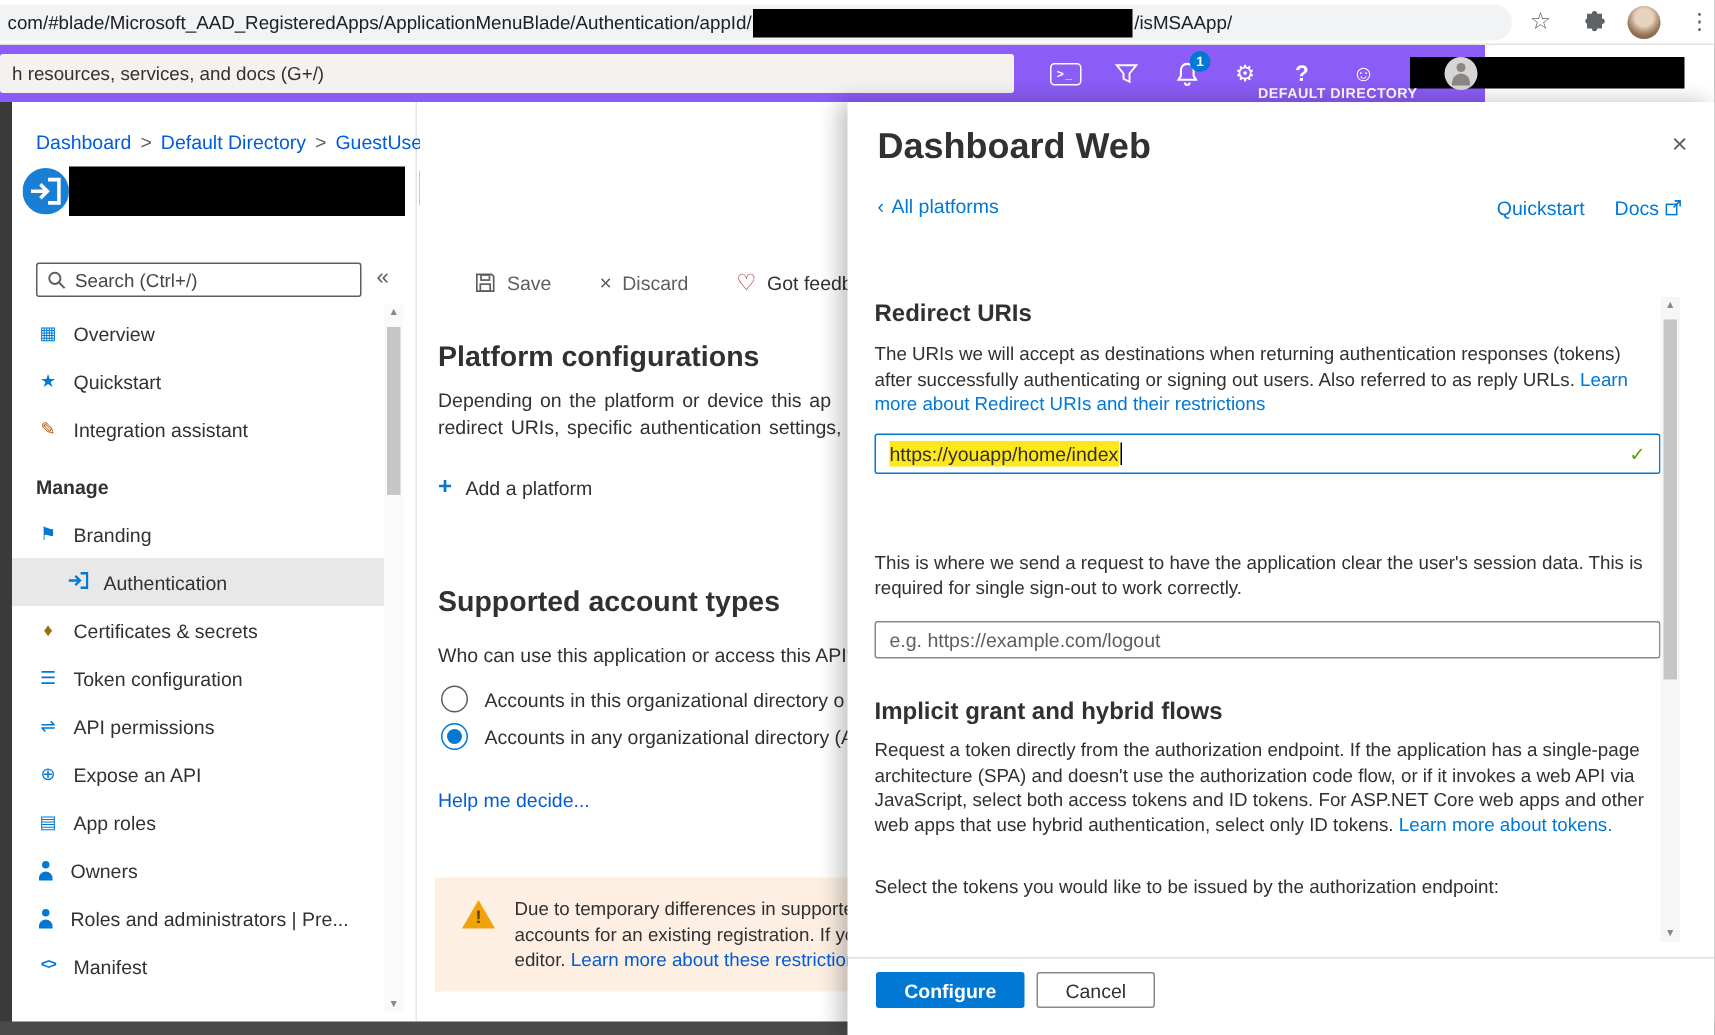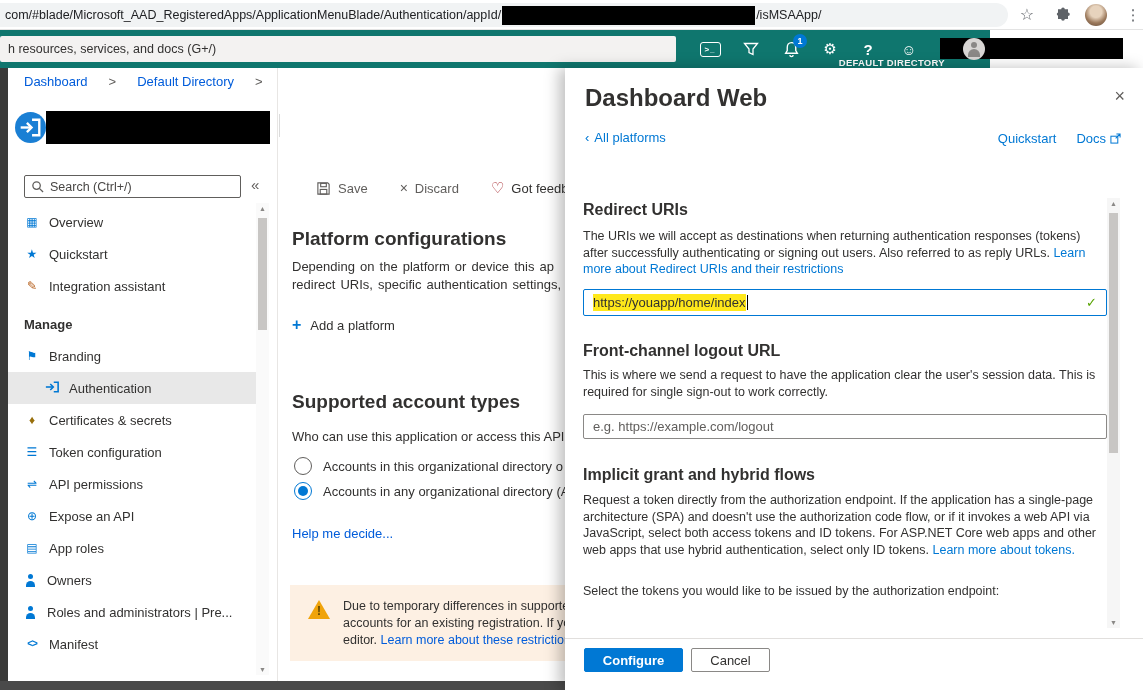--- a/index.html
+++ b/index.html
@@ -13,39 +13,39 @@
   .url-field{position:absolute;left:0;top:3px;width:1008px;height:24px;background:#f1f3f4;border-radius:0 12px 12px 0;
     display:flex;align-items:center;padding:0 10px 0 5px;font-size:12.5px;color:#202124;white-space:nowrap;overflow:hidden;}
   .url-redaction{display:inline-block;flex:none;width:253px;height:19px;background:#000;margin:0 1px;}
   .b-icon{position:absolute;top:4px;font-size:16px;color:#5f6368;line-height:22px;width:22px;text-align:center;cursor:pointer;}
   .b-star{left:1016px;}
   .b-puzzle{left:1052px;top:7px;}
   .b-avatar{position:absolute;left:1085px;top:4px;width:22px;height:22px;border-radius:50%;
     background:radial-gradient(circle at 50% 35%, #e7d3bd 0 32%, #9c7a5d 62%, #5f4734 100%);cursor:pointer;}
   .b-menu{left:1122px;font-size:15px;}
   
-  .topbar{position:absolute;left:0;top:30px;width:990px;height:38px;background:#0f766e;}
+  .topbar{position:absolute;left:0;top:30px;width:990px;height:38px;background:#8b5cf6;}
   .topbar-search{position:absolute;left:0;top:6px;width:676px;height:26px;background:#f3f2f1;border-radius:2px;
     display:flex;align-items:center;padding-left:8px;font-size:12.5px;color:#323130;cursor:text;}
   .tb-icon{position:absolute;top:0;width:38px;height:38px;display:flex;align-items:center;justify-content:center;color:#fff;cursor:pointer;font-size:15px;}
   .shell-box{display:flex;align-items:center;justify-content:center;width:21px;height:15px;border:1.4px solid #fff;border-radius:3px;
     font-size:8px;font-weight:bold;color:#fff;letter-spacing:1px;}
   .badge{position:absolute;top:4px;right:3px;min-width:14px;height:14px;border-radius:7px;background:#0078d4;color:#fff;
     font-size:9px;display:flex;align-items:center;justify-content:center;font-weight:bold;}
   .tb-redaction{position:absolute;left:940px;top:8px;width:183px;height:21px;background:#000;}
   .directory-label{position:absolute;right:45px;top:27px;color:#fff;font-size:9.5px;font-weight:bold;letter-spacing:.3px;}
   .tb-avatar{position:absolute;right:5px;top:8px;width:22px;height:22px;border-radius:50%;background:#d8d6d4;cursor:pointer;overflow:hidden;}
   .person::before{content:"";position:absolute;top:4px;left:8px;width:6px;height:6px;border-radius:50%;background:#8a8886;}
   .person::after{content:"";position:absolute;top:11px;left:5px;width:12px;height:8px;border-radius:6px 6px 0 0;background:#8a8886;}
   
   .left-edge{position:absolute;left:0;top:68px;width:8px;height:622px;background:#3a3a39;}
   .bottom-edge{position:absolute;left:0;top:681px;width:1143px;height:9px;background:#4a4a4a;z-index:1;}
   .v-divider{position:absolute;left:277px;top:68px;width:1px;height:613px;background:#e8e6e4;}
   
-  .breadcrumb{position:absolute;left:24px;top:74px;font-size:13px;display:flex;gap:21px;align-items:center;text-align:right;}
+  .breadcrumb{position:absolute;left:24px;top:87px;font-size:13px;display:flex;gap:6px;align-items:center;text-align:right;}
   .crumb{color:#015cda;cursor:pointer;}
   .crumb-sep{color:#605e5c;}
   .app-icon{position:absolute;left:15px;top:112px;}
   .app-redaction{position:absolute;left:46px;top:111px;width:224px;height:33px;background:#000;}
   .page-title{position:absolute;left:278px;top:110px;font-size:24px;font-weight:600;color:#323130;white-space:nowrap;}
   .pin-icon{position:absolute;left:470px;top:119px;cursor:pointer;}
   .more-dots{position:absolute;left:500px;top:113px;font-size:15px;color:#323130;letter-spacing:1px;cursor:pointer;}
   
   .side-search{position:absolute;left:24px;top:175px;width:217px;height:23px;border:1px solid #605e5c;border-radius:2px;background:#fff;
     display:flex;align-items:center;gap:6px;padding:0 6px;font-size:12.5px;color:#484644;cursor:text;}
@@ -344,21 +344,20 @@
 
     <div class="p-section-title" style="top:133px;">Redirect URIs</div>
     <div class="p-desc" style="top:160px;"><span>The URIs we will accept as destinations when returning authentication responses (tokens) after successfully authenticating or signing out users. Also referred to as reply URLs. </span><span class="blue-link">Learn more about Redirect URIs and their restrictions</span></div>
 
     <div class="uri-input">
       <span class="hl">https://youapp/home/index</span>
       <span class="caret"></span>
       <span class="valid-check">✓</span>
     </div>
 
-    <div class="p-section-title" style="top:274px;">Front-channel logout URL</div>
     <div class="p-desc" style="top:299px;">This is where we send a request to have the application clear the user's session data. This is required for single sign-out to work correctly.</div>
     <input class="text-input" type="text" placeholder="e.g. https://example.com/logout" style="">
 
     <div class="p-section-title" style="top:398px;">Implicit grant and hybrid flows</div>
     <div class="p-desc" style="top:424px;"><span>Request a token directly from the authorization endpoint. If the application has a single-page architecture (SPA) and doesn't use the authorization code flow, or if it invokes a web API via JavaScript, select both access tokens and ID tokens. For ASP.NET Core web apps and other web apps that use hybrid authentication, select only ID tokens. </span><span class="blue-link">Learn more about tokens.</span></div>
     <div class="tokens-prompt">Select the tokens you would like to be issued by the authorization endpoint:</div>
 
     <div class="panel-scroll">
       <span class="arr" style="top:2px;">▲</span>
       <span class="thumb"></span>

